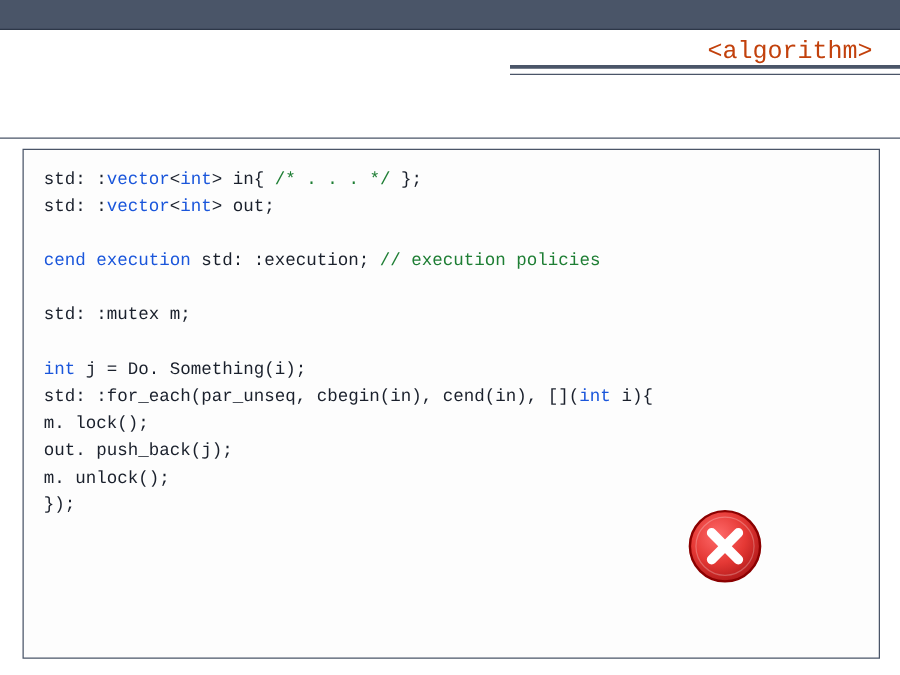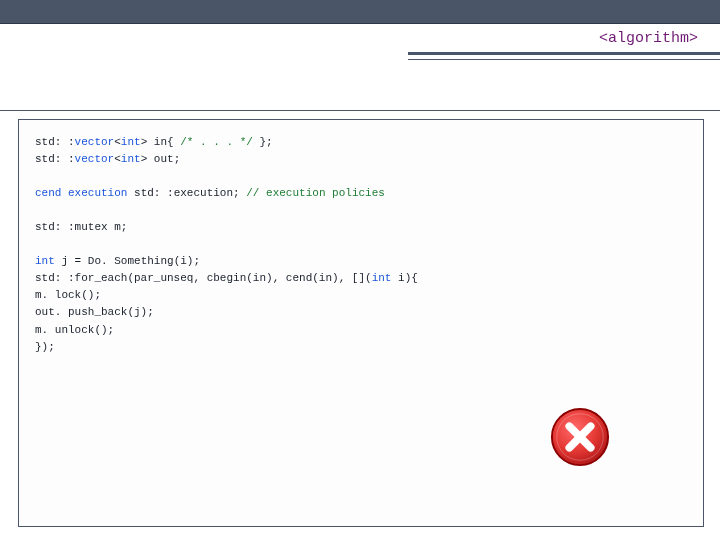--- a/index.html
+++ b/index.html
@@ -42,35 +42,35 @@
     left: 408px;
     right: 0;
     height: 1px;
     background: #4a5568;
   }
   .header-tag {
     position: absolute;
     top: 6px;
     right: 22px;
     font-family: 'Consolas', 'Courier New', monospace;
-    font-size: 15px;
-    color: #701a75;
+    font-size: 20px;
+    color: #c2410c;
   }
   .divider {
     height: 1px;
     background: #4a5568;
     margin-top: 4px;
   }
   .code-block {
     margin: 8px 16px 0 18px;
     border: 1px solid #4a5568;
     background: #fdfdfd;
     padding: 14px 16px 14px 16px;
     font-family: 'Consolas', 'Courier New', monospace;
-    font-size: 11px;
+    font-size: 14px;
     line-height: 1.55;
     color: #1a202c;
     position: relative;
     height: 408px;
   }
   .kw { color: #1a56db; }
   .cm { color: #1e7e34; }
   .error-icon {
     position: absolute;
     right: 92px;

